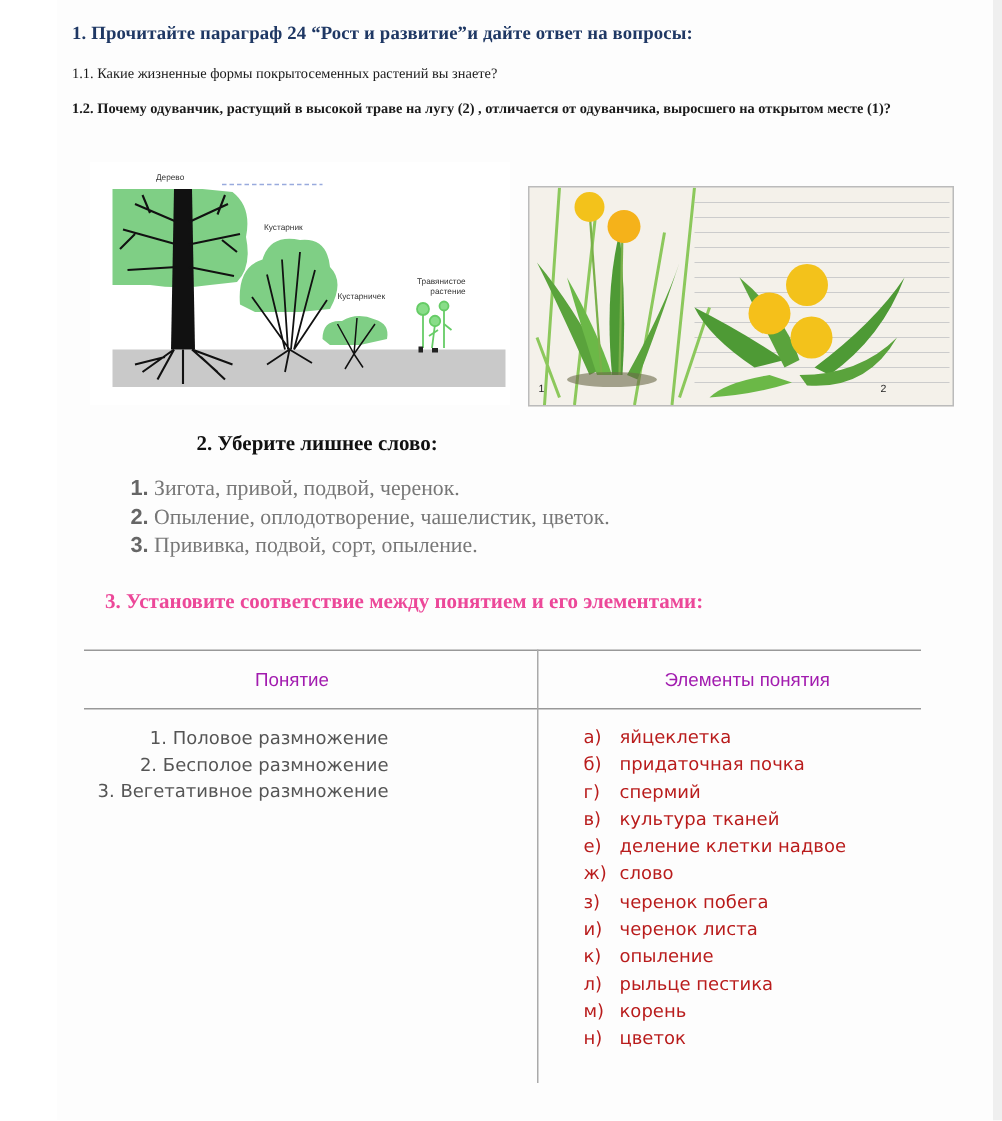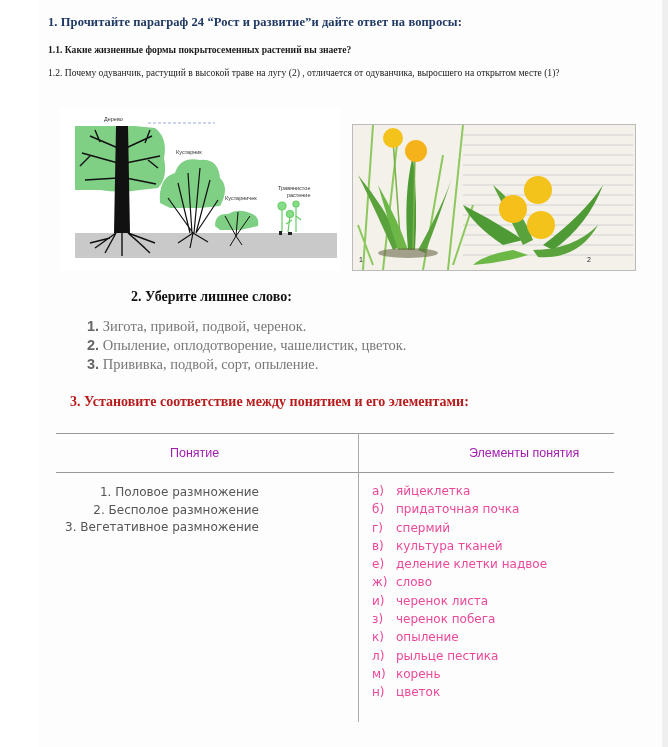--- a/index.html
+++ b/index.html
@@ -19,25 +19,25 @@
   }
   .q1-title {
     position:absolute; left:48px; top:15px;
     font-family:"Liberation Serif", serif; font-weight:bold;
     font-size:12.5px; color:#1f3864; white-space:nowrap;
     letter-spacing:0.1px;
     text-align:right;
   }
   .q11 {
     position:absolute; left:48px; top:44px;
-    font-weight:bold; font-size:9.6px; color:#1a1a1a; white-space:nowrap;text-align:center;
+    font-weight:normal; font-size:9.6px; color:#1a1a1a; white-space:nowrap;text-align:center;
   }
   .q12 {
     position:absolute; left:48px; top:67px; width:610px;
-    font-weight:normal; font-size:9.6px; color:#1a1a1a; line-height:12px;
+    font-weight:bold; font-size:9.6px; color:#1a1a1a; line-height:12px;
   }
   
   .life-forms {
     position:absolute; left:60px; top:108px; width:280px; height:162px;
     background:#ffffff;
   }
   .life-forms svg { position:absolute; left:0; top:0; }
   .lf-label {
     position:absolute; font-family:"Liberation Sans", sans-serif;
     font-size:5.5px; color:#333; white-space:nowrap; line-height:7px; text-align:right;
@@ -55,37 +55,37 @@
     position:absolute; left:131px; top:289px;
     font-weight:bold; font-size:14px; color:#111; white-space:nowrap;
   }
   .q2-list {
     position:absolute; left:87px; top:317px;
     font-size:14.5px; color:#777; line-height:19px;
   }
   .q2-list .num { font-family:"Liberation Sans", sans-serif; font-weight:bold; color:#666; }
   .q3-title {
     position:absolute; left:70px; top:394px;
-    font-weight:bold; font-size:14px; color:#b91c1c; white-space:nowrap;
+    font-weight:bold; font-size:14px; color:#ec4899; white-space:nowrap;
   }
   
   .tbl-topline { position:absolute; left:56px; top:433px; width:558px; height:1px; background:#999; }
   .tbl-midline { position:absolute; left:56px; top:472px; width:558px; height:1px; background:#999; }
   .tbl-vline { position:absolute; left:358px; top:433px; width:1px; height:289px; background:#aaa; }
   .th {
     position:absolute; top:446px;
     font-family:"Liberation Sans", sans-serif; font-size:12.5px; color:#a21caf; white-space:nowrap;
   }
   .concepts {
     position:absolute; left:65px; top:484px;
     font-family:"DejaVu Sans", sans-serif; font-size:12px; color:#555; line-height:17.5px;text-align:right;
   }
   .elements {
-    position:absolute; left:372px; top:482px;
-    font-family:"DejaVu Sans", sans-serif; font-size:12px; color:#ec4899; line-height:18.3px;
+    position:absolute; left:389px; top:482px;
+    font-family:"DejaVu Sans", sans-serif; font-size:12px; color:#b91c1c; line-height:18.3px;
   }
   .elements .letter { display:inline-block; width:24px; }
   .row { white-space:nowrap; }
 </style>
 </head>
 <body>
 
 <div class="page-bg"></div>
 <div class="right-strip"></div>
 
@@ -198,35 +198,35 @@
   <div class="row"><span class="num">3.</span> <span>Прививка, подвой, сорт, опыление.</span></div>
 </div>
 
 <div class="q3-title">3. Установите соответствие между понятием и его элементами:</div>
 
 <div>
   <div class="tbl-topline"></div>
   <div class="tbl-midline"></div>
   <div class="tbl-vline"></div>
   <div class="th" style="left:170px;">Понятие</div>
-  <div class="th" style="left:443px;margin-left:26px;">Элементы понятия</div>
+  <div class="th" style="left:443px;">Элементы понятия</div>
 
   <div class="concepts">
     <div class="row">1. Половое размножение</div>
     <div class="row">2. Бесполое размножение</div>
     <div class="row">3. Вегетативное размножение</div>
   </div>
 
   <div class="elements">
     <div class="row"><span class="letter">а)</span><span>яйцеклетка</span></div>
     <div class="row"><span class="letter">б)</span><span>придаточная почка</span></div>
     <div class="row"><span class="letter">г)</span><span>спермий</span></div>
     <div class="row"><span class="letter">в)</span><span>культура тканей</span></div>
     <div class="row"><span class="letter">е)</span><span>деление клетки надвое</span></div>
     <div class="row"><span class="letter">ж)</span><span>слово</span></div>
+    <div class="row"><span class="letter">з)</span><span>черенок побега</span></div>
     <div class="row"><span class="letter">и)</span><span>черенок листа</span></div>
-    <div class="row"><span class="letter">з)</span><span>черенок побега</span></div>
     <div class="row"><span class="letter">к)</span><span>опыление</span></div>
     <div class="row"><span class="letter">л)</span><span>рыльце пестика</span></div>
     <div class="row"><span class="letter">м)</span><span>корень</span></div>
     <div class="row"><span class="letter">н)</span><span>цветок</span></div>
   </div>
 </div>
 
 </body></html>

